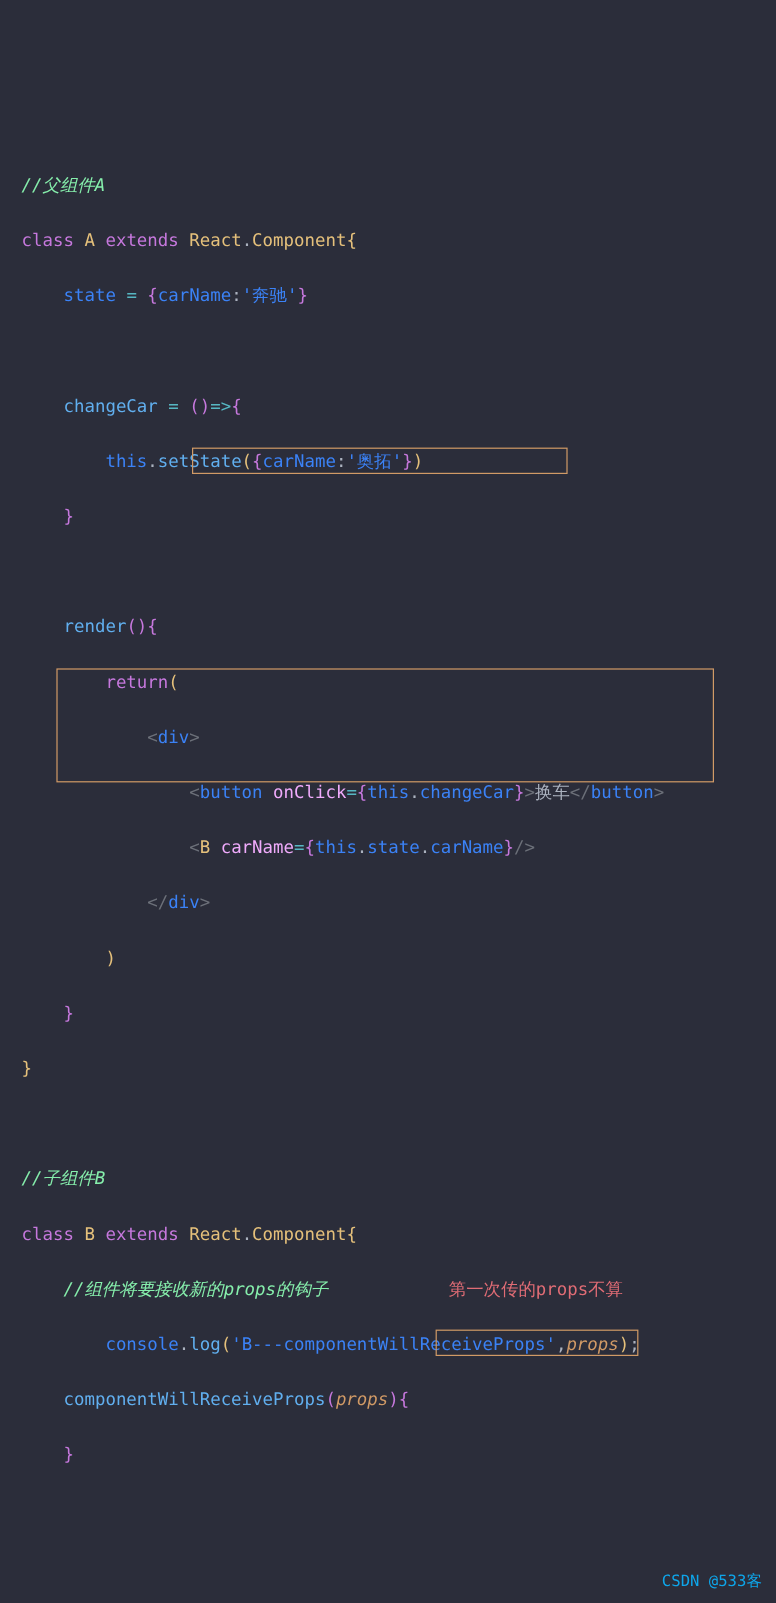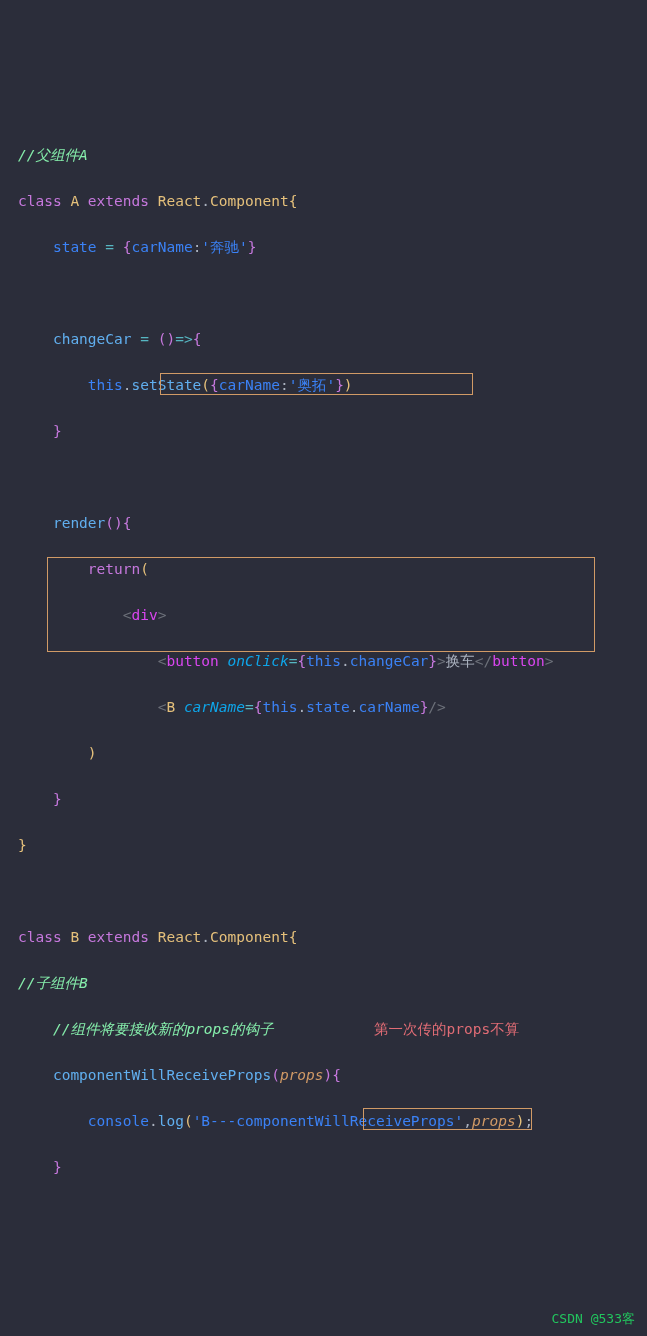--- a/index.html
+++ b/index.html
@@ -23,41 +23,41 @@
     .comment { color: #86efac; font-style: italic; }
     .keyword { color: #c678dd; }
     .class-name { color: #e5c07b; }
     .prop { color: #3b82f6; }
     .string { color: #3b82f6; }
     .punct { color: #abb2bf; }
     .brace { color: #e5c07b; }
     .brace-pink { color: #c678dd; }
     .func { color: #61afef; }
     .param { color: #d19a66; font-style: italic; }
-    .jsx-tag { color: #d946ef; }
-    .jsx-attr { color: #0ea5e9; font-style: italic; }
+    .jsx-tag { color: #3b82f6; }
+    .jsx-attr { color: #f0abfc; }
     .jsx-bracket { color: #6c7079; }
     .text-content { color: #abb2bf; }
     .op { color: #56b6c2; }
     .highlight-box {
       border: 1px solid #d19a66;
       position: absolute;
       pointer-events: none;
       z-index: 1;
     }
     .annotation {
       color: #e06c75;
       font-style: normal;
       position: absolute;
     }
     .watermark {
       position: absolute;
       bottom: 6px;
       right: 12px;
-      color: #22c55e;
+      color: #0ea5e9;
       font-size: 13px;
       z-index: 2;
       text-align: center;
     }
   </style>
 </head>
 <body>
 
 <div class="editor">
 
@@ -71,29 +71,30 @@
 <div class="line"> </div>
 <div class="line">    <span class="func">changeCar</span> <span class="op">=</span> <span class="brace-pink">()</span><span class="op">=&gt;</span><span class="brace-pink">{</span></div>
 <div class="line">        <span class="prop">this</span><span class="punct">.</span><span class="func">setState</span><span class="brace">(</span><span class="brace-pink">{</span><span class="prop">carName</span><span class="punct">:</span><span class="string">'奥拓'</span><span class="brace-pink">}</span><span class="brace">)</span></div>
 <div class="line">    <span class="brace-pink">}</span></div>
 <div class="line"> </div>
 <div class="line">    <span class="func">render</span><span class="brace-pink">()</span><span class="brace-pink">{</span></div>
 <div class="line">        <span class="keyword">return</span><span class="brace">(</span></div>
 <div class="line">            <span class="jsx-bracket">&lt;</span><span class="jsx-tag">div</span><span class="jsx-bracket">&gt;</span></div>
 <div class="line">                <span class="jsx-bracket">&lt;</span><span class="jsx-tag">button</span> <span class="jsx-attr">onClick</span><span class="op">=</span><span class="brace-pink">{</span><span class="prop">this</span><span class="punct">.</span><span class="prop">changeCar</span><span class="brace-pink">}</span><span class="jsx-bracket">&gt;</span><span class="text-content">换车</span><span class="jsx-bracket">&lt;/</span><span class="jsx-tag">button</span><span class="jsx-bracket">&gt;</span></div>
 <div class="line">                <span class="jsx-bracket">&lt;</span><span class="class-name">B</span> <span class="jsx-attr">carName</span><span class="op">=</span><span class="brace-pink">{</span><span class="prop">this</span><span class="punct">.</span><span class="prop">state</span><span class="punct">.</span><span class="prop">carName</span><span class="brace-pink">}</span><span class="jsx-bracket">/&gt;</span></div>
+<div class="line">            <span class="jsx-bracket">&lt;/</span><span class="jsx-tag">div</span><span class="jsx-bracket">&gt;</span></div>
 <div class="line">        <span class="brace">)</span></div>
 <div class="line">    <span class="brace-pink">}</span></div>
 <div class="line"><span class="brace">}</span></div>
 <div class="line"> </div>
+<div class="line"><span class="comment">//子组件B</span></div>
 <div class="line"><span class="keyword">class</span> <span class="class-name">B</span> <span class="keyword">extends</span> <span class="class-name">React</span><span class="punct">.</span><span class="class-name">Component</span><span class="brace">{</span></div>
-<div class="line"><span class="comment">//子组件B</span></div>
 <div class="line">    <span class="comment">//组件将要接收新的props的钩子</span><span class="annotation" style="left:356px;">第一次传的props不算</span></div>
+<div class="line">        <span class="prop">console</span><span class="punct">.</span><span class="func">log</span><span class="brace">(</span><span class="string">'B---componentWillReceiveProps'</span><span class="punct">,</span><span class="param">props</span><span class="brace">)</span><span class="punct">;</span></div>
 <div class="line">    <span class="func">componentWillReceiveProps</span><span class="brace-pink">(</span><span class="param">props</span><span class="brace-pink">)</span><span class="brace-pink">{</span></div>
-<div class="line">        <span class="prop">console</span><span class="punct">.</span><span class="func">log</span><span class="brace">(</span><span class="string">'B---componentWillReceiveProps'</span><span class="punct">,</span><span class="param">props</span><span class="brace">)</span><span class="punct">;</span></div>
 <div class="line">    <span class="brace-pink">}</span></div>
 
 
 
 
 
 
 
 
 

